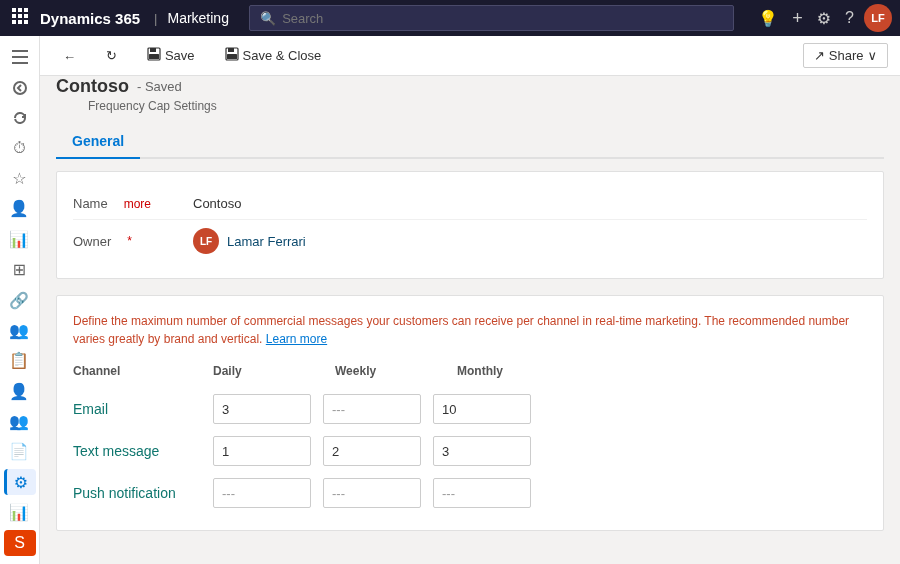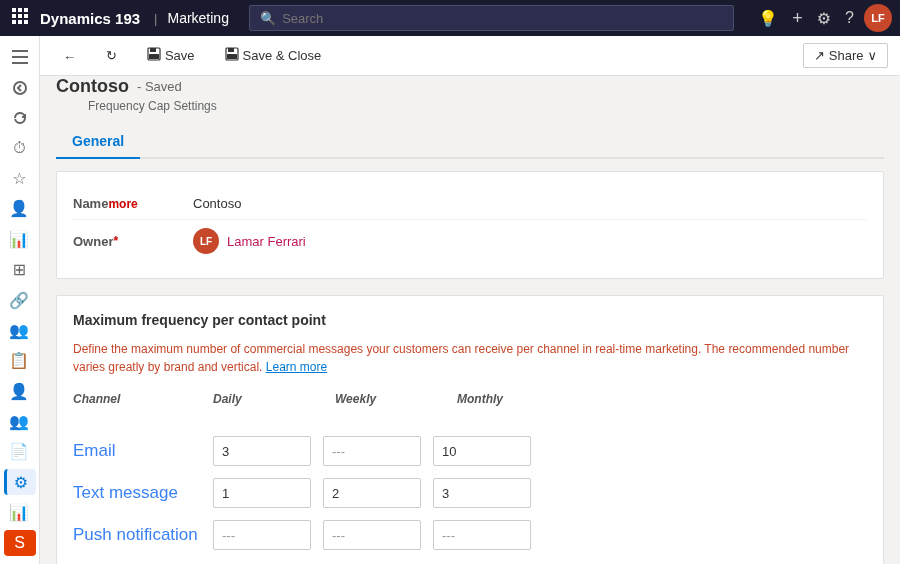--- a/index.html
+++ b/index.html
@@ -84,43 +84,43 @@
 
     
     .form-section {
       background: #fff; border: 1px solid #e0e0e0; border-radius: 2px;
       padding: 16px; margin-bottom: 16px;
     }
     .form-row {
       display: flex; align-items: center; padding: 8px 0; border-bottom: 1px solid #f0f0f0;
     }
     .form-row:last-child { border-bottom: none; }
-    .form-label { width: 120px; color: #555; font-size: 13px; display: flex; align-items: center; gap: 0; font-weight: bold; }
+    .form-label { width: 120px; color: #555; font-size: 13px; display: flex; align-items: center; gap: 16px; }
     .form-required { color: #c00; font-size: 12px; }
     .form-value { font-size: 13px; color: #333; }
     .form-owner { display: flex; align-items: center; gap: 8px; }
     .owner-avatar {
       width: 26px; height: 26px; background: #c7472a; border-radius: 50%;
       display: flex; align-items: center; justify-content: center; color: white; font-size: 10px; font-weight: 600;
     }
-    .owner-name { color: #be185d; text-decoration: none; cursor: pointer; font-size: 13px; }
+    .owner-name { color: #0c4a6e; text-decoration: none; cursor: pointer; font-size: 13px; }
 
     
     .freq-section { background: #fff; border: 1px solid #e0e0e0; border-radius: 2px; padding: 16px; }
     .freq-title { font-size: 14px; font-weight: 600; color: #333; margin-bottom: 12px; }
     .freq-description { font-size: 12px; color: #c7472a; margin-bottom: 12px; line-height: 1.5; }
     .freq-description a { color: #0078d4; }
 
     .freq-table { width: 100%; }
-    .freq-table-header { display: flex; align-items: center; padding: 4px 0; margin-bottom: 20px; font-style: italic; }
+    .freq-table-header { display: flex; align-items: center; padding: 4px 0; margin-bottom: 6px; }
     .freq-col-channel { width: 140px; font-size: 12px; color: #555; font-weight: 600; }
     .freq-col { width: 110px; font-size: 12px; color: #555; font-weight: 600; margin-right: 12px; }
 
     .freq-row { display: flex; align-items: center; padding: 6px 0; }
-    .freq-row-label { width: 140px; font-size: 17px; color: #3b82f6; }
+    .freq-row-label { width: 140px; font-size: 14px; color: #0f766e; }
     .freq-input {
       width: 98px; height: 30px; border: 1px solid #ccc; border-radius: 2px;
       padding: 4px 8px; font-size: 13px; color: #333; margin-right: 12px; outline: none;
     }
     .freq-input.empty { color: #999; }
 
     
     .page-content::-webkit-scrollbar { width: 6px; }
     .page-content::-webkit-scrollbar-thumb { background: #ccc; border-radius: 3px; }
   </style>
@@ -134,21 +134,21 @@
         <rect x="6" y="0" width="4" height="4"></rect>
         <rect x="12" y="0" width="4" height="4"></rect>
       <rect x="0" y="6" width="4" height="4"></rect>
         <rect x="6" y="6" width="4" height="4"></rect>
         <rect x="12" y="6" width="4" height="4"></rect>
       <rect x="0" y="12" width="4" height="4"></rect>
         <rect x="6" y="12" width="4" height="4"></rect>
         <rect x="12" y="12" width="4" height="4"></rect>
     </svg>
   </span>
-  <span class="top-nav-brand">Dynamics 193</span>
+  <span class="top-nav-brand">Dynamics 365</span>
   <span class="top-nav-divider">|</span>
   <span class="top-nav-module">Marketing</span>
   <div class="top-nav-search">
     <span class="top-nav-search-icon">🔍</span>
     <input type="text" placeholder="Search" style="">
   </div>
   <div class="top-nav-actions">
     <span class="top-nav-icon">💡</span>
     <span class="top-nav-icon" style="font-size:18px;font-weight:300;">+</span>
     <span class="top-nav-icon">⚙</span>
@@ -262,21 +262,20 @@
             <span class="form-required">*</span>
           </div>
           <div class="form-owner">
             <div class="owner-avatar">LF</div>
             <a class="owner-name">Lamar Ferrari</a>
           </div>
         </div>
       </div>
 
       <div class="freq-section">
-        <div class="freq-title">Maximum frequency per contact point</div>
 
         <div class="freq-description">
           <span>Define the maximum number of commercial messages your customers can receive per channel in real-time marketing. The recommended number varies greatly by brand and vertical.</span>
           <a href="#">Learn more</a>
         </div>
 
         <div class="freq-table">
           <div class="freq-table-header">
             <div class="freq-col-channel">Channel</div>
             <div class="freq-col">Daily</div>

